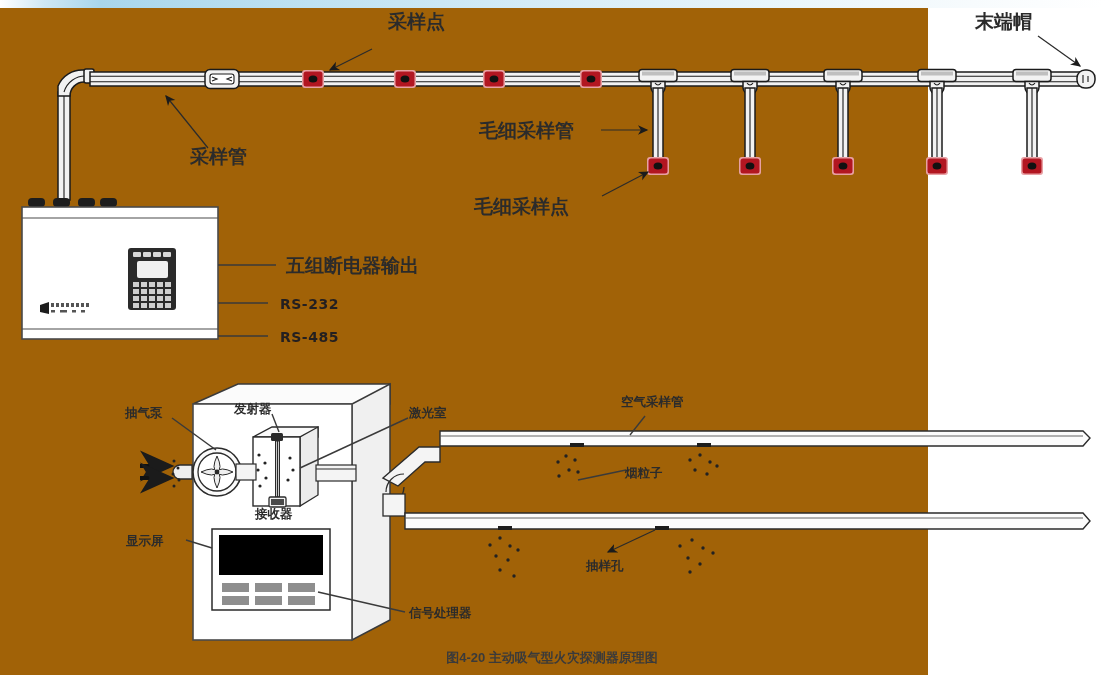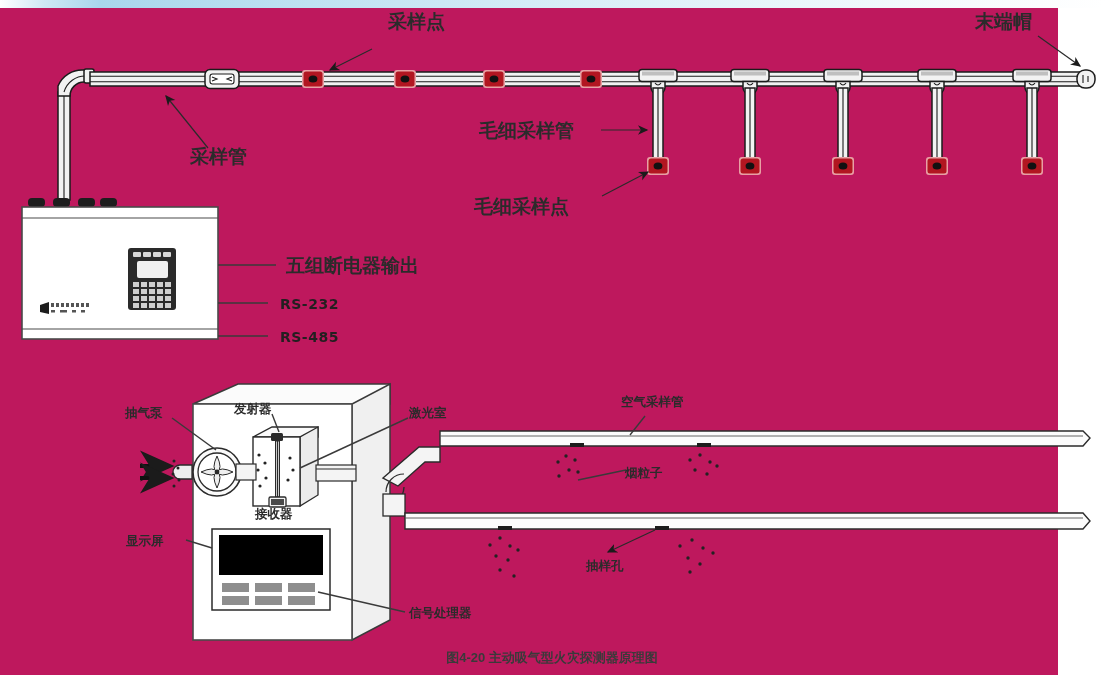--- a/index.html
+++ b/index.html
@@ -1,18 +1,18 @@
 <!DOCTYPE html>
 <html><head>
 <meta charset="utf-8">
 <style>
   html,body{margin:0;padding:0;background:#ffffff;}
   body{width:1105px;height:675px;overflow:hidden;
        font-family:"Liberation Sans","DejaVu Sans",sans-serif;}
-  #stage{position:relative;width:1058px;height:675px;background:#be185d;}
+  #stage{position:relative;width:928px;height:675px;background:#a16207;}
   #topband{position:absolute;left:0;top:0;width:1105px;height:8px;
     background:linear-gradient(90deg,#ffffff 0%,#cfe8f5 4%,#a9d6ec 9%,
       #bfe2f2 28%,#d9eef8 52%,#eaf6fb 72%,#f7fbfd 88%,#ffffff 100%);}
   svg{position:absolute;left:0;top:0;}
   .lbl{font-family:"DejaVu Sans","Liberation Sans",sans-serif;
        fill:#2b2b2b;font-weight:700;}
   .lbl-cn-lg{font-size:19px;}
   .lbl-cn-sm{font-size:12.5px;}
   .lbl-mono{font-family:"DejaVu Sans","Liberation Sans",sans-serif;
        font-size:14px;font-weight:700;fill:#231f20;letter-spacing:.5px;}

